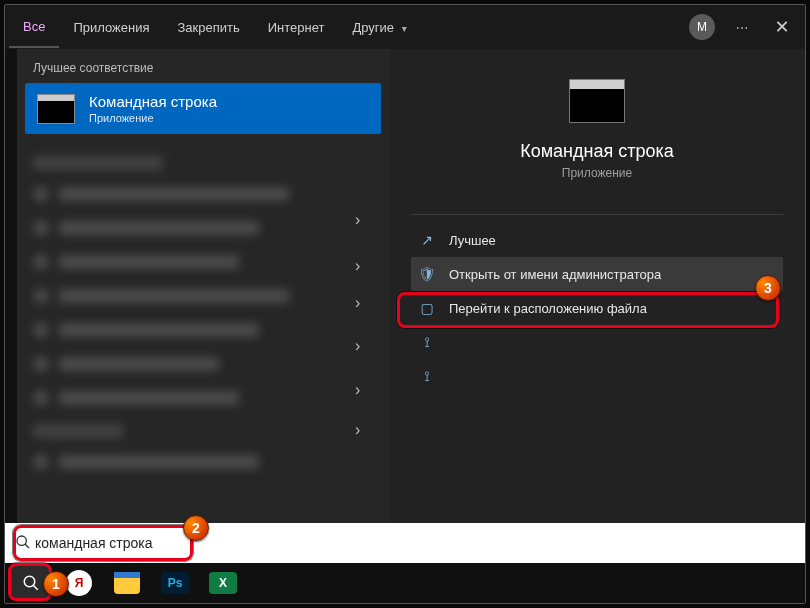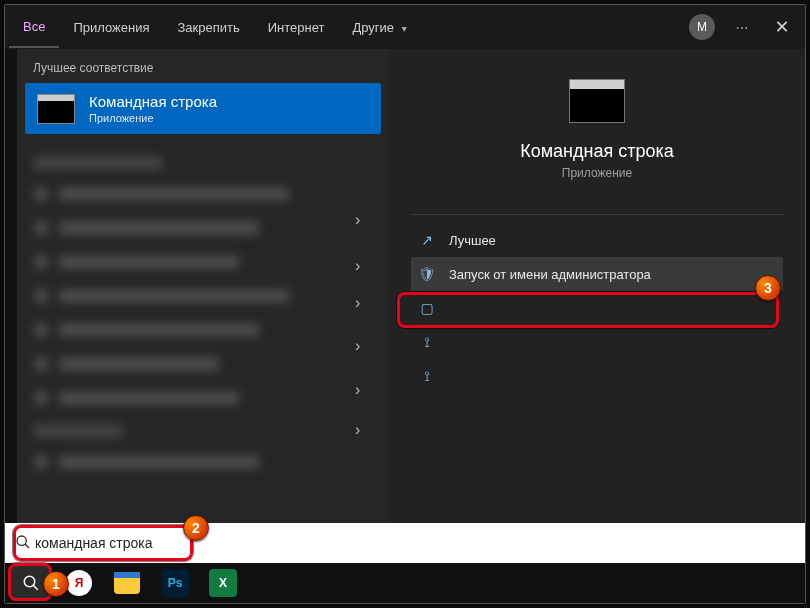--- a/index.html
+++ b/index.html
@@ -136,21 +136,21 @@
   
   .taskbar{
     position:absolute; left:0; right:0; bottom:0; height:40px;
     background:#101010; display:flex; align-items:center; padding:0 6px; gap:8px;
   }
   .tb-btn{
     width:40px; height:34px; display:flex; align-items:center; justify-content:center;
     color:#ddd; cursor:pointer;
   }
   .tb-btn.search{ background:#2b2b2b; }
-  .tb-tile{ width:28px;height:28px;border-radius:4px;display:flex;align-items:center;justify-content:center;font-size:12px;font-weight:bold;}
+  .tb-tile{ width:28px;height:22px;border-radius:4px;display:flex;align-items:center;justify-content:center;font-size:12px;font-weight:bold;}
   .tile-y{background:#fff;color:#c00;border-radius:50%;width:26px;height:26px;}
   .tile-exp{background:#ffcb3d;position:relative;width:26px;height:22px;}
   .tile-exp::before{content:"";position:absolute;top:0;left:0;right:0;height:6px;background:#2f7ad1;}
   .tile-ps{background:#001d34;color:#29abe2;}
   .tile-xl{background:#107c41;color:#fff;}
 
   
   .callout{
     position:absolute; border:3px solid #e8001c; border-radius:8px;
     pointer-events:none; box-shadow:0 0 0 1px rgba(0,0,0,.5);
@@ -258,24 +258,25 @@
         <div class="big-sub">Приложение</div>
       </div>
 
       <div class="actions">
         <div class="action">
           <span class="ico">↗</span>
           <span>Лучшее</span>
         </div>
         <div class="action highlight">
           <span class="ico">🛡</span>
-          <span>Запуск от имени администратора</span>
+          <span>Открыть от имени администратора</span>
         </div>
         <div class="action">
           <span class="ico">▢</span>
+          <span>Перейти к расположению файла</span>
         </div>
         <div class="action">
           <span class="ico">⟟</span>
         </div>
         <div class="action">
           <span class="ico">⟟</span>
         </div>
       </div>
     </div>
   </div>

